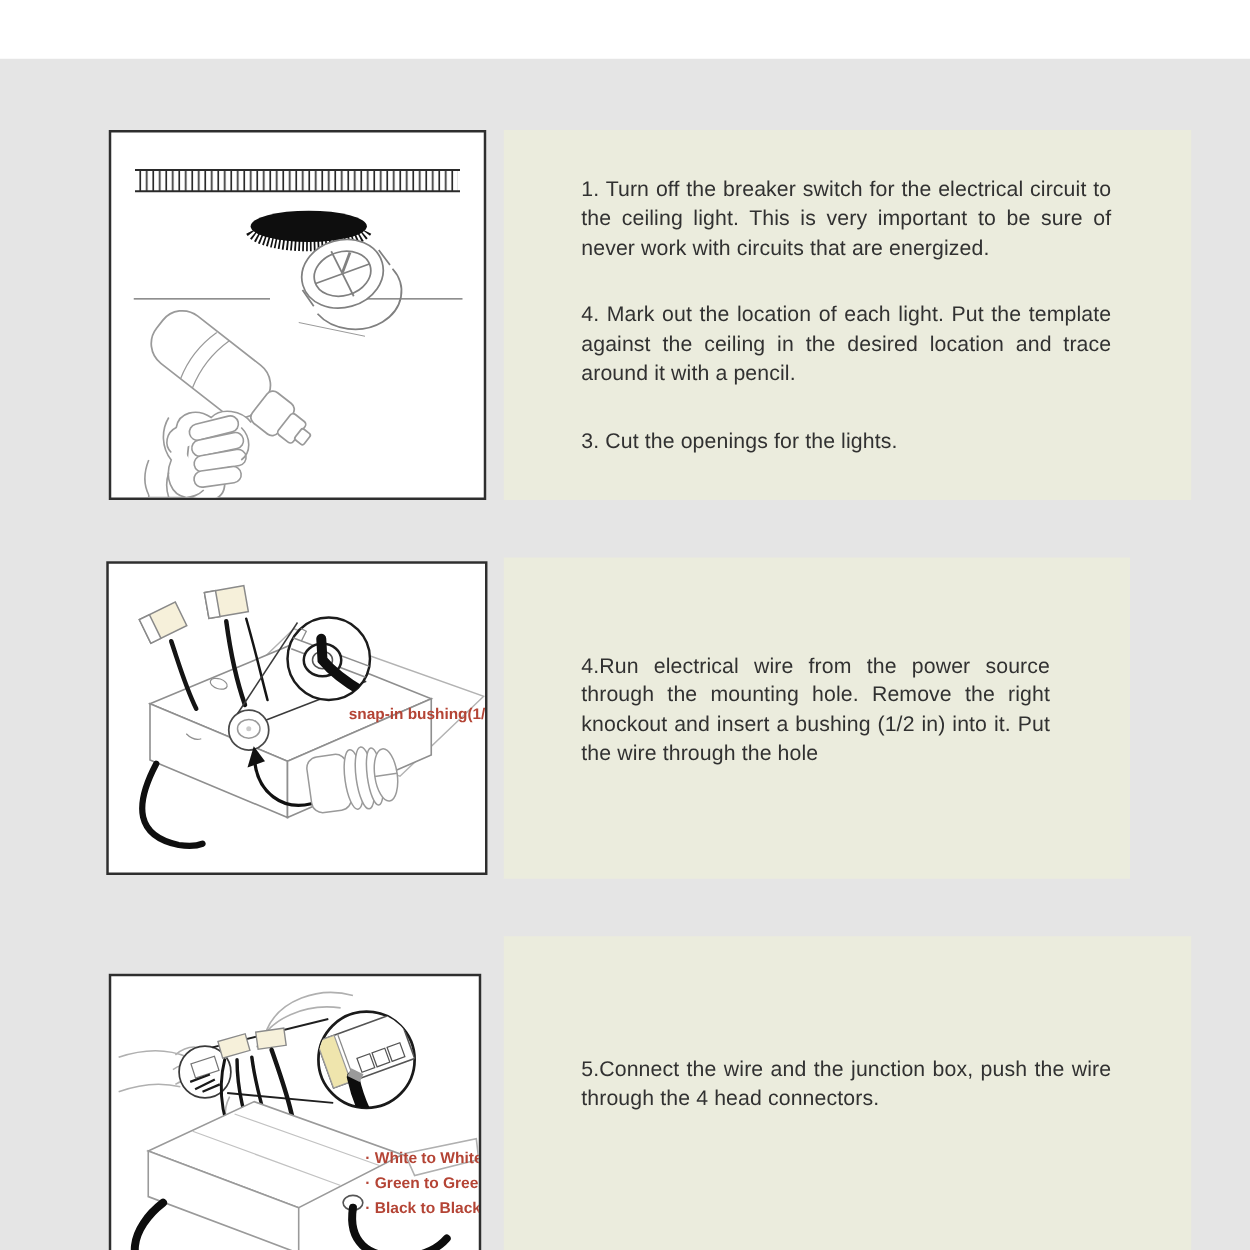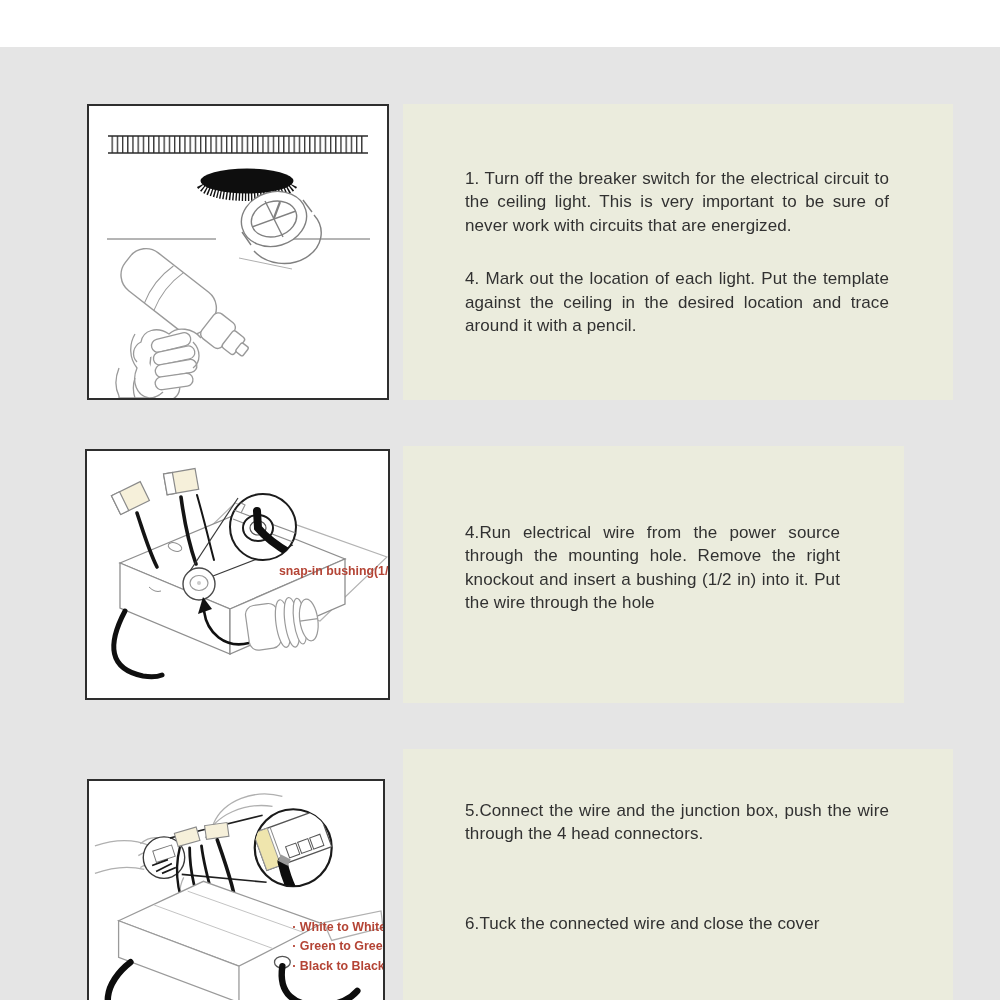--- a/index.html
+++ b/index.html
@@ -89,20 +89,21 @@
         <path d="M 104,236 C 112,244 112,256 104,262" fill="none"></path>
         <path d="M 30,262 C 26,272 26,282 30,290 M 46,292 C 44,286 44,278 46,272" fill="none"></path>
         <path d="M 30,290 L 30,292 L 58,292" fill="none"></path>
       </g>
     </svg>
   </div>
 
   <div class="text-panel" id="panel1">
     <p>1. Turn off the breaker switch for the electrical circuit to the ceiling light. This is very important to be sure of never work with circuits that are energized.</p>
     <p>4. Mark out the location of each light. Put the template against the ceiling in the desired location and trace around it with a pencil.</p>
+    <p>3. Cut the openings for the lights.</p>
   </div>
 
   <div class="figure-box" id="fig2">
     <svg viewBox="0 0 301 247">
       <defs>
         <clipPath id="clip-mag2">
             <circle cx="176" cy="76" r="33"></circle>
           </clipPath>
       </defs>
 
@@ -259,16 +260,15 @@
       <g font-size="12.6" font-weight="600" fill="#b44435">
         <text class="fig-label" x="206" y="150">· White to White</text>
         <text class="fig-label" x="206" y="170">· Green to Green</text>
         <text class="fig-label" x="206" y="190">· Black to Black</text>
       </g>
     </svg>
   </div>
 
   <div class="text-panel" id="panel3">
     <p>5.Connect the wire and the junction box, push the wire through the 4 head connectors.</p>
-    <p>6.Tuck the connected wire and close the cover</p>
   </div>
 
 </div>
 
 </body></html>

